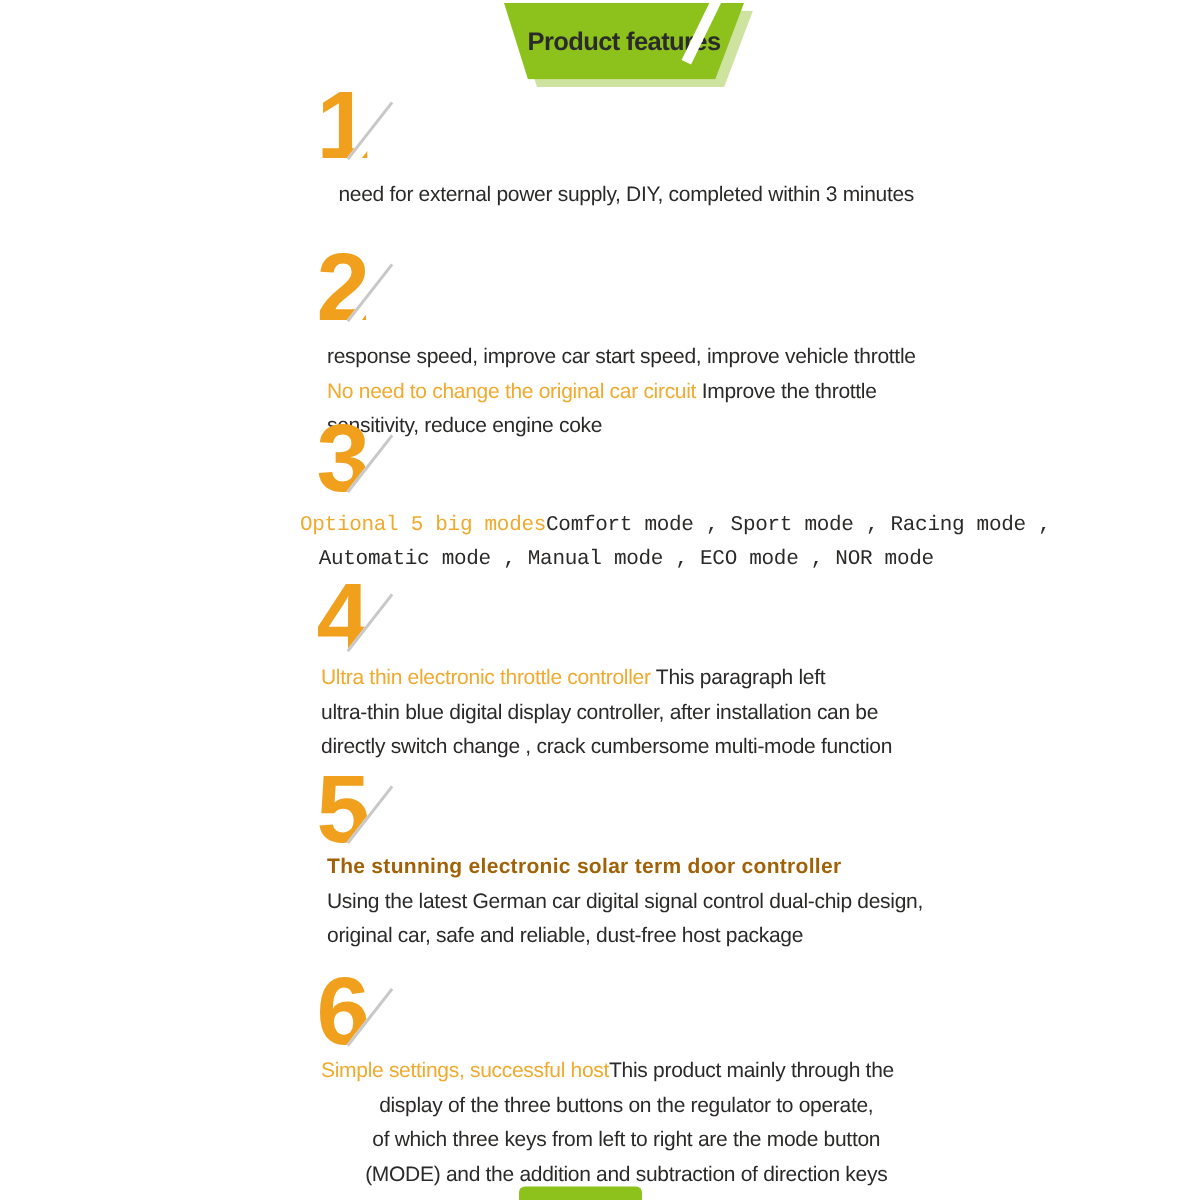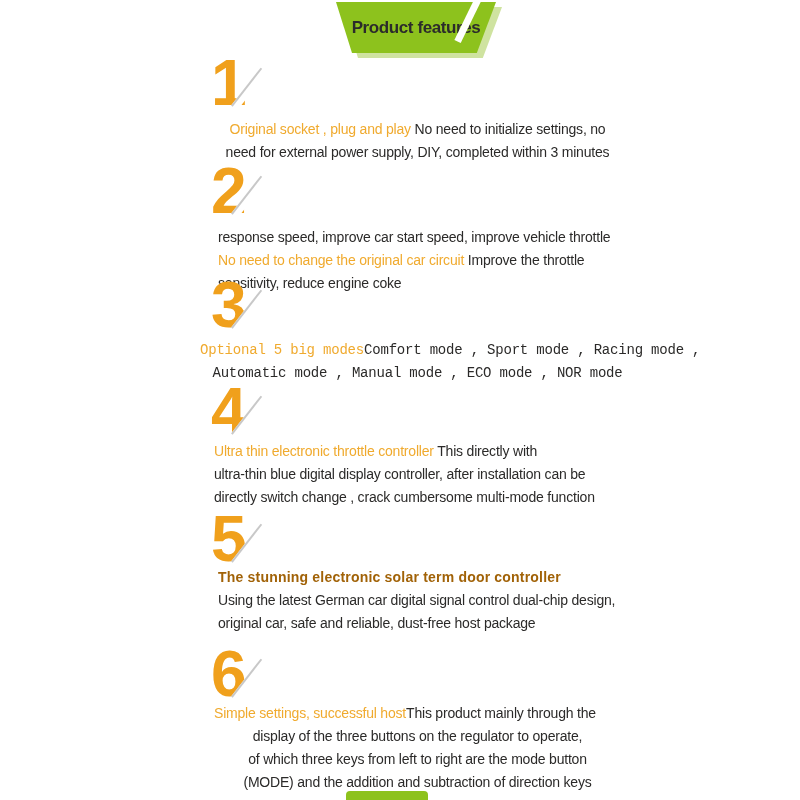--- a/index.html
+++ b/index.html
@@ -63,21 +63,20 @@
   <div class="badge-shadow"></div>
   <div class="badge">
     <span class="badge-label">Product features</span>
     <span class="badge-slash"></span>
   </div>
 </div>
 
 <div class="feat f1">
   <div class="num">1</div>
   <div class="txt al-c">
-    <div class="line"><span class="hd">Original socket , plug and play </span><span>No need to initialize settings, no</span></div>
     <div class="line">need for external power supply, DIY, completed within 3 minutes</div>
   </div>
 </div>
 
 <div class="feat f2">
   <div class="num">2</div>
   <div class="txt al-l">
     <div class="line">response speed, improve car start speed, improve vehicle throttle</div>
     <div class="line"><span class="hd">No need to change the original car circuit </span><span>Improve the throttle</span></div>
     <div class="line">sensitivity, reduce engine coke</div>
@@ -88,21 +87,21 @@
   <div class="num">3</div>
   <div class="txt al-c">
     <div class="line"><span class="hd">Optional 5 big modes</span><span>Comfort mode , Sport mode , Racing mode ,</span></div>
     <div class="line">Automatic mode , Manual mode , ECO mode , NOR mode</div>
   </div>
 </div>
 
 <div class="feat f4">
   <div class="num">4</div>
   <div class="txt al-l" style="padding-left:14px;">
-    <div class="line"><span class="hd">Ultra thin electronic throttle controller </span><span>This directly with</span></div>
+    <div class="line"><span class="hd">Ultra thin electronic throttle controller </span><span>This paragraph left</span></div>
     <div class="line">ultra-thin blue digital display controller, after installation can be</div>
     <div class="line">directly switch change , crack cumbersome multi-mode function</div>
   </div>
 </div>
 
 <div class="feat f5">
   <div class="num">5</div>
   <div class="txt al-l">
     <div class="line"><span class="hd-bold">The stunning electronic solar term door controller</span></div>
     <div class="line">Using the latest German car digital signal control dual-chip design,</div>

